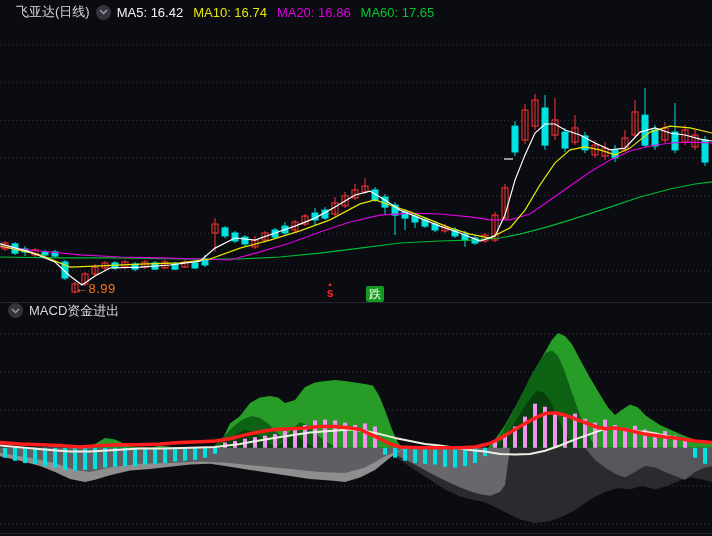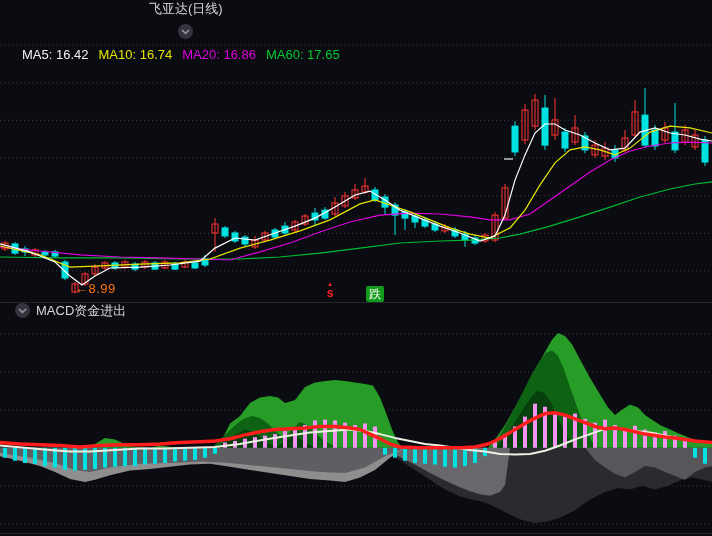--- a/index.html
+++ b/index.html
@@ -1,21 +1,21 @@
 <!DOCTYPE html>
 <html><head>
 <meta charset="utf-8">
 <style>
   html,body{margin:0;padding:0;background:#000;}
   .screen{position:relative;width:712px;height:536px;background:#0a0c11;overflow:hidden;
           font-family:"Liberation Sans","DejaVu Sans",sans-serif;}
   #chart-svg{position:absolute;left:0;top:0;z-index:0;}
   .hdr{position:absolute;left:0;display:flex;align-items:center;z-index:2;white-space:nowrap;}
-  #hdr-top{top:0;height:24px;padding-left:22px;gap:6px;flex-direction:column;}
-  #hdr-bot{top:301px;height:19px;padding-left:15px;gap:6px;}
+  #hdr-top{top:0;height:24px;padding-left:16px;gap:6px;}
+  #hdr-bot{top:301px;height:19px;padding-left:8px;gap:6px;}
   .title{color:#d6d6d6;font-size:13px;}
   .chev{width:15px;height:15px;border-radius:50%;background:#34343c;display:flex;align-items:center;
         justify-content:center;cursor:pointer;flex:0 0 auto;}
   .chev svg{display:block;}
   .ma-item{font-size:13px;text-align:right;}
   .fields{display:flex;gap:8px;}
   .divider{position:absolute;left:0;top:302px;width:712px;height:1px;background:#26262c;z-index:1;}
   .bottom-edge{position:absolute;left:0;top:533px;width:712px;height:1px;background:#26262c;z-index:1;}
   .low-label{position:absolute;left:75px;top:281px;color:#f97316;font-size:13px;z-index:1;letter-spacing:0.5px;}
   .sig{position:absolute;left:323px;top:280px;width:14px;text-align:center;z-index:1;color:#ff2424;line-height:1;}

